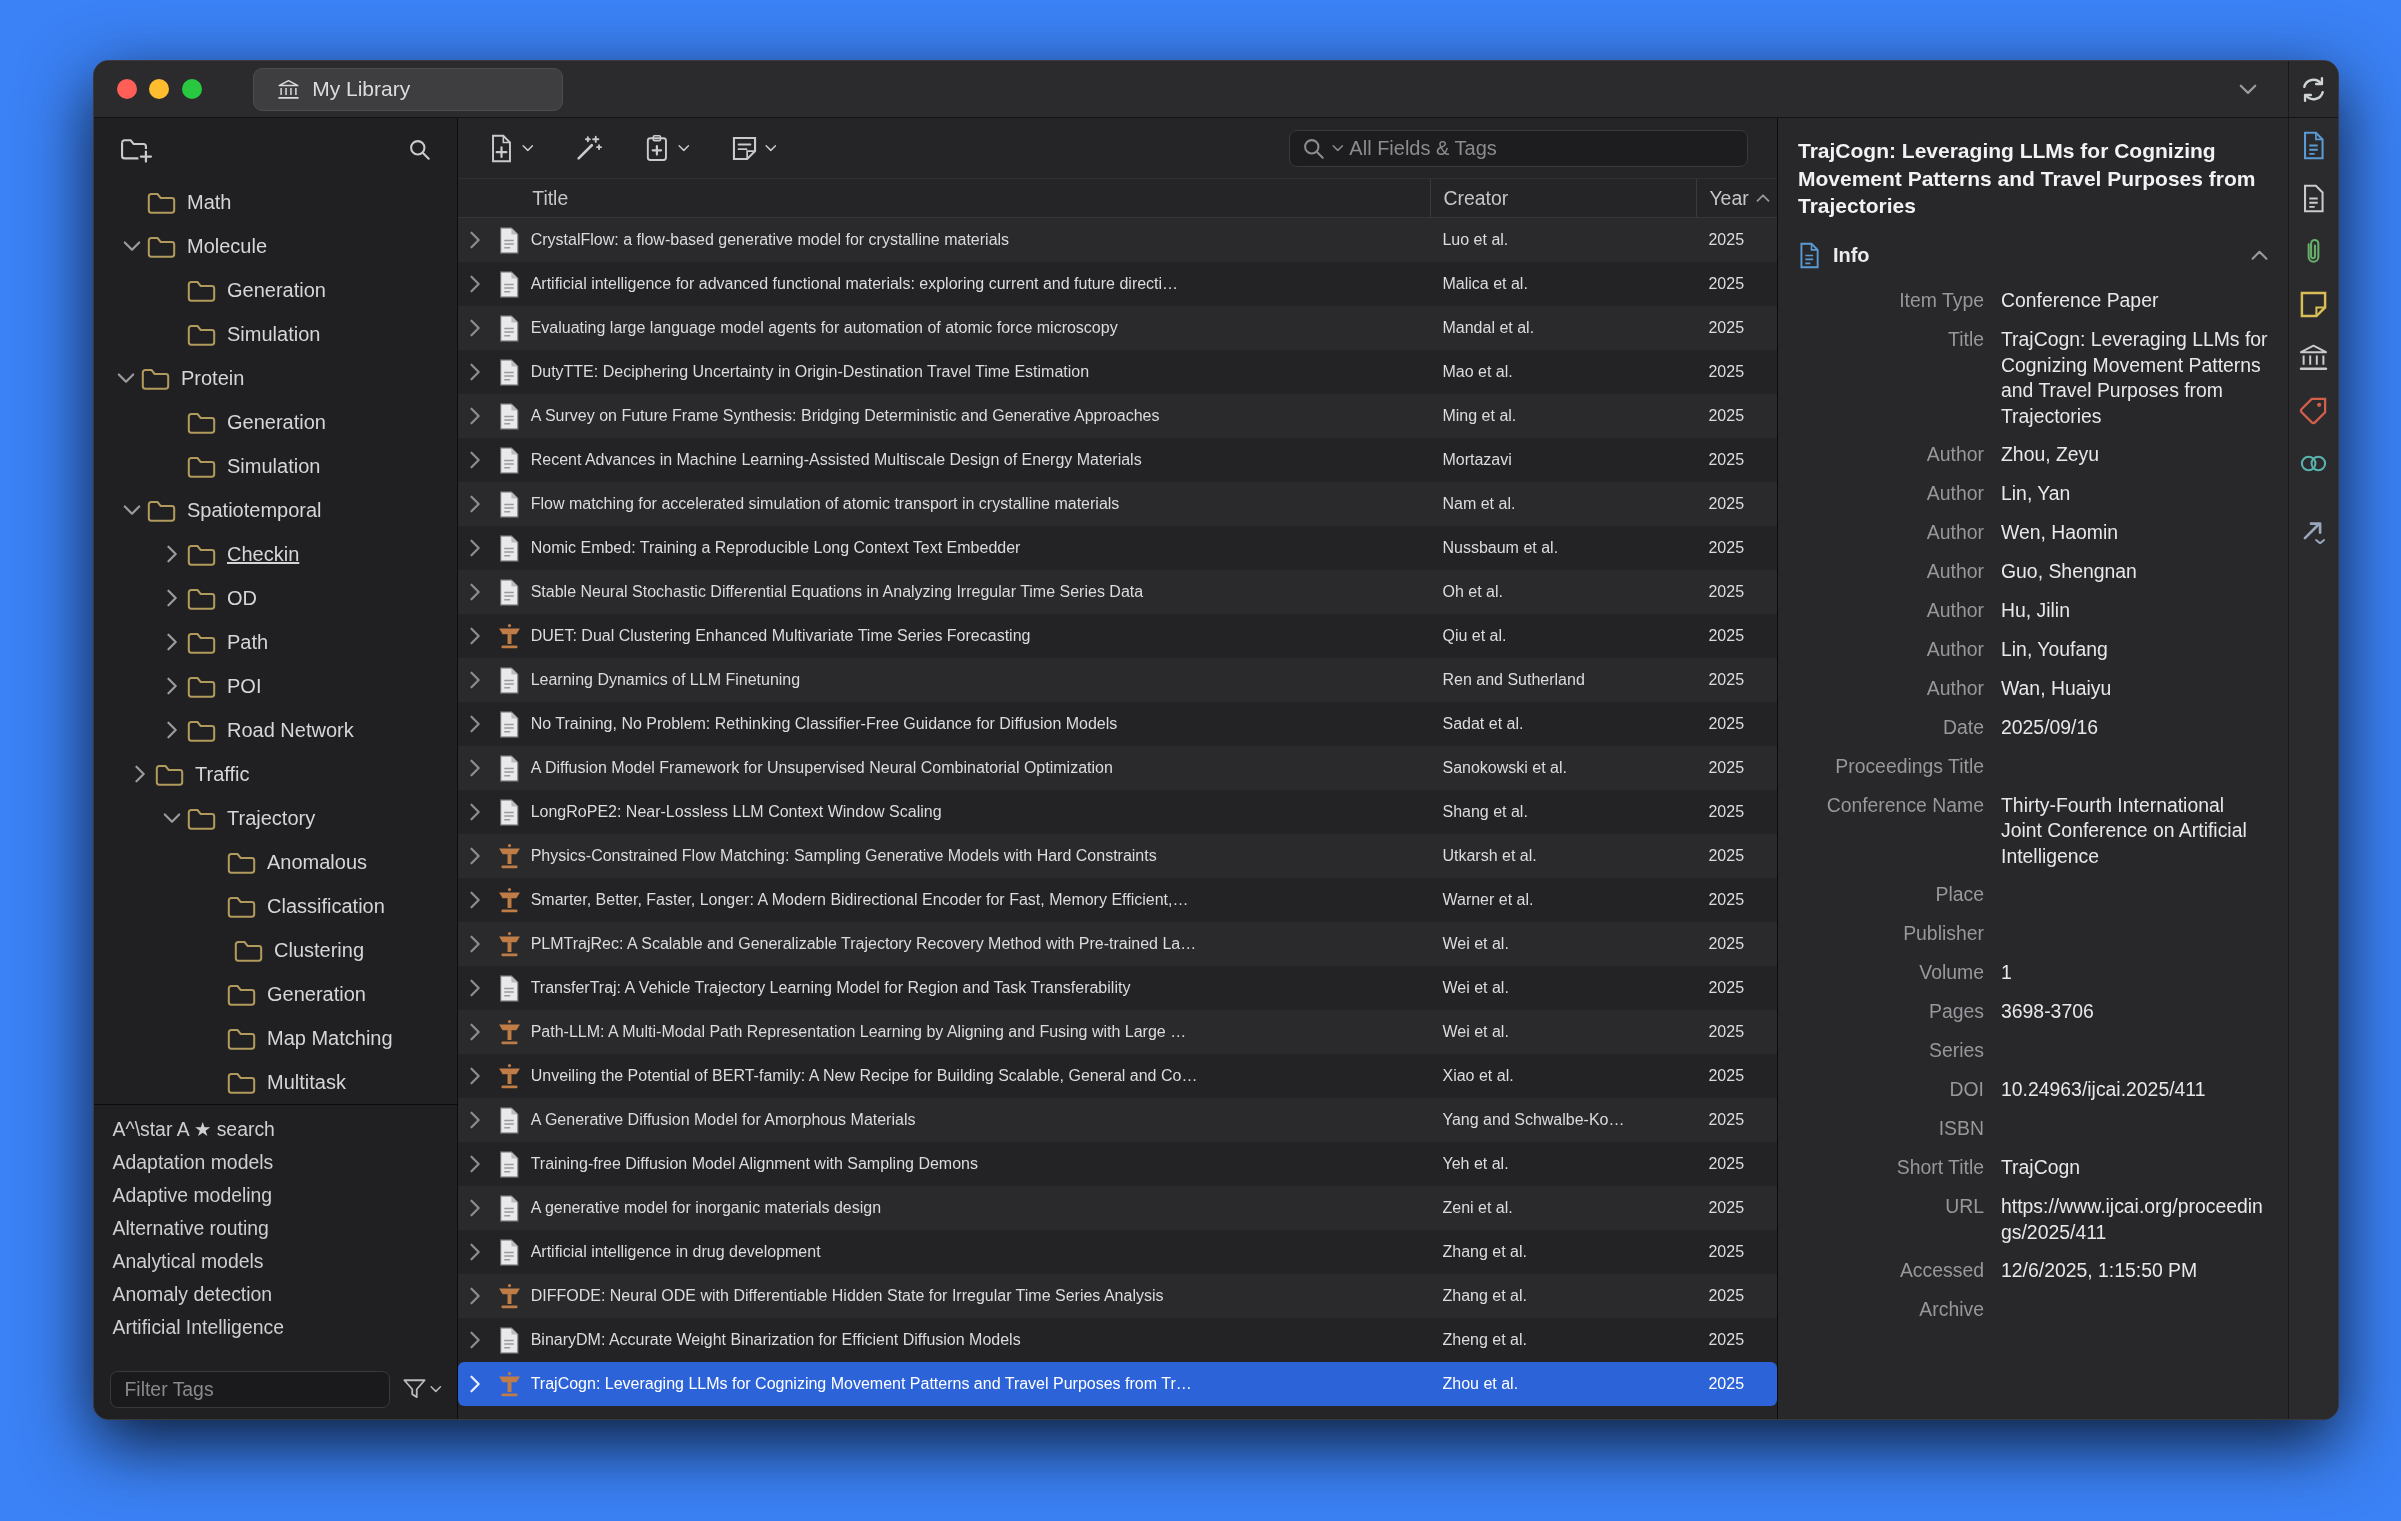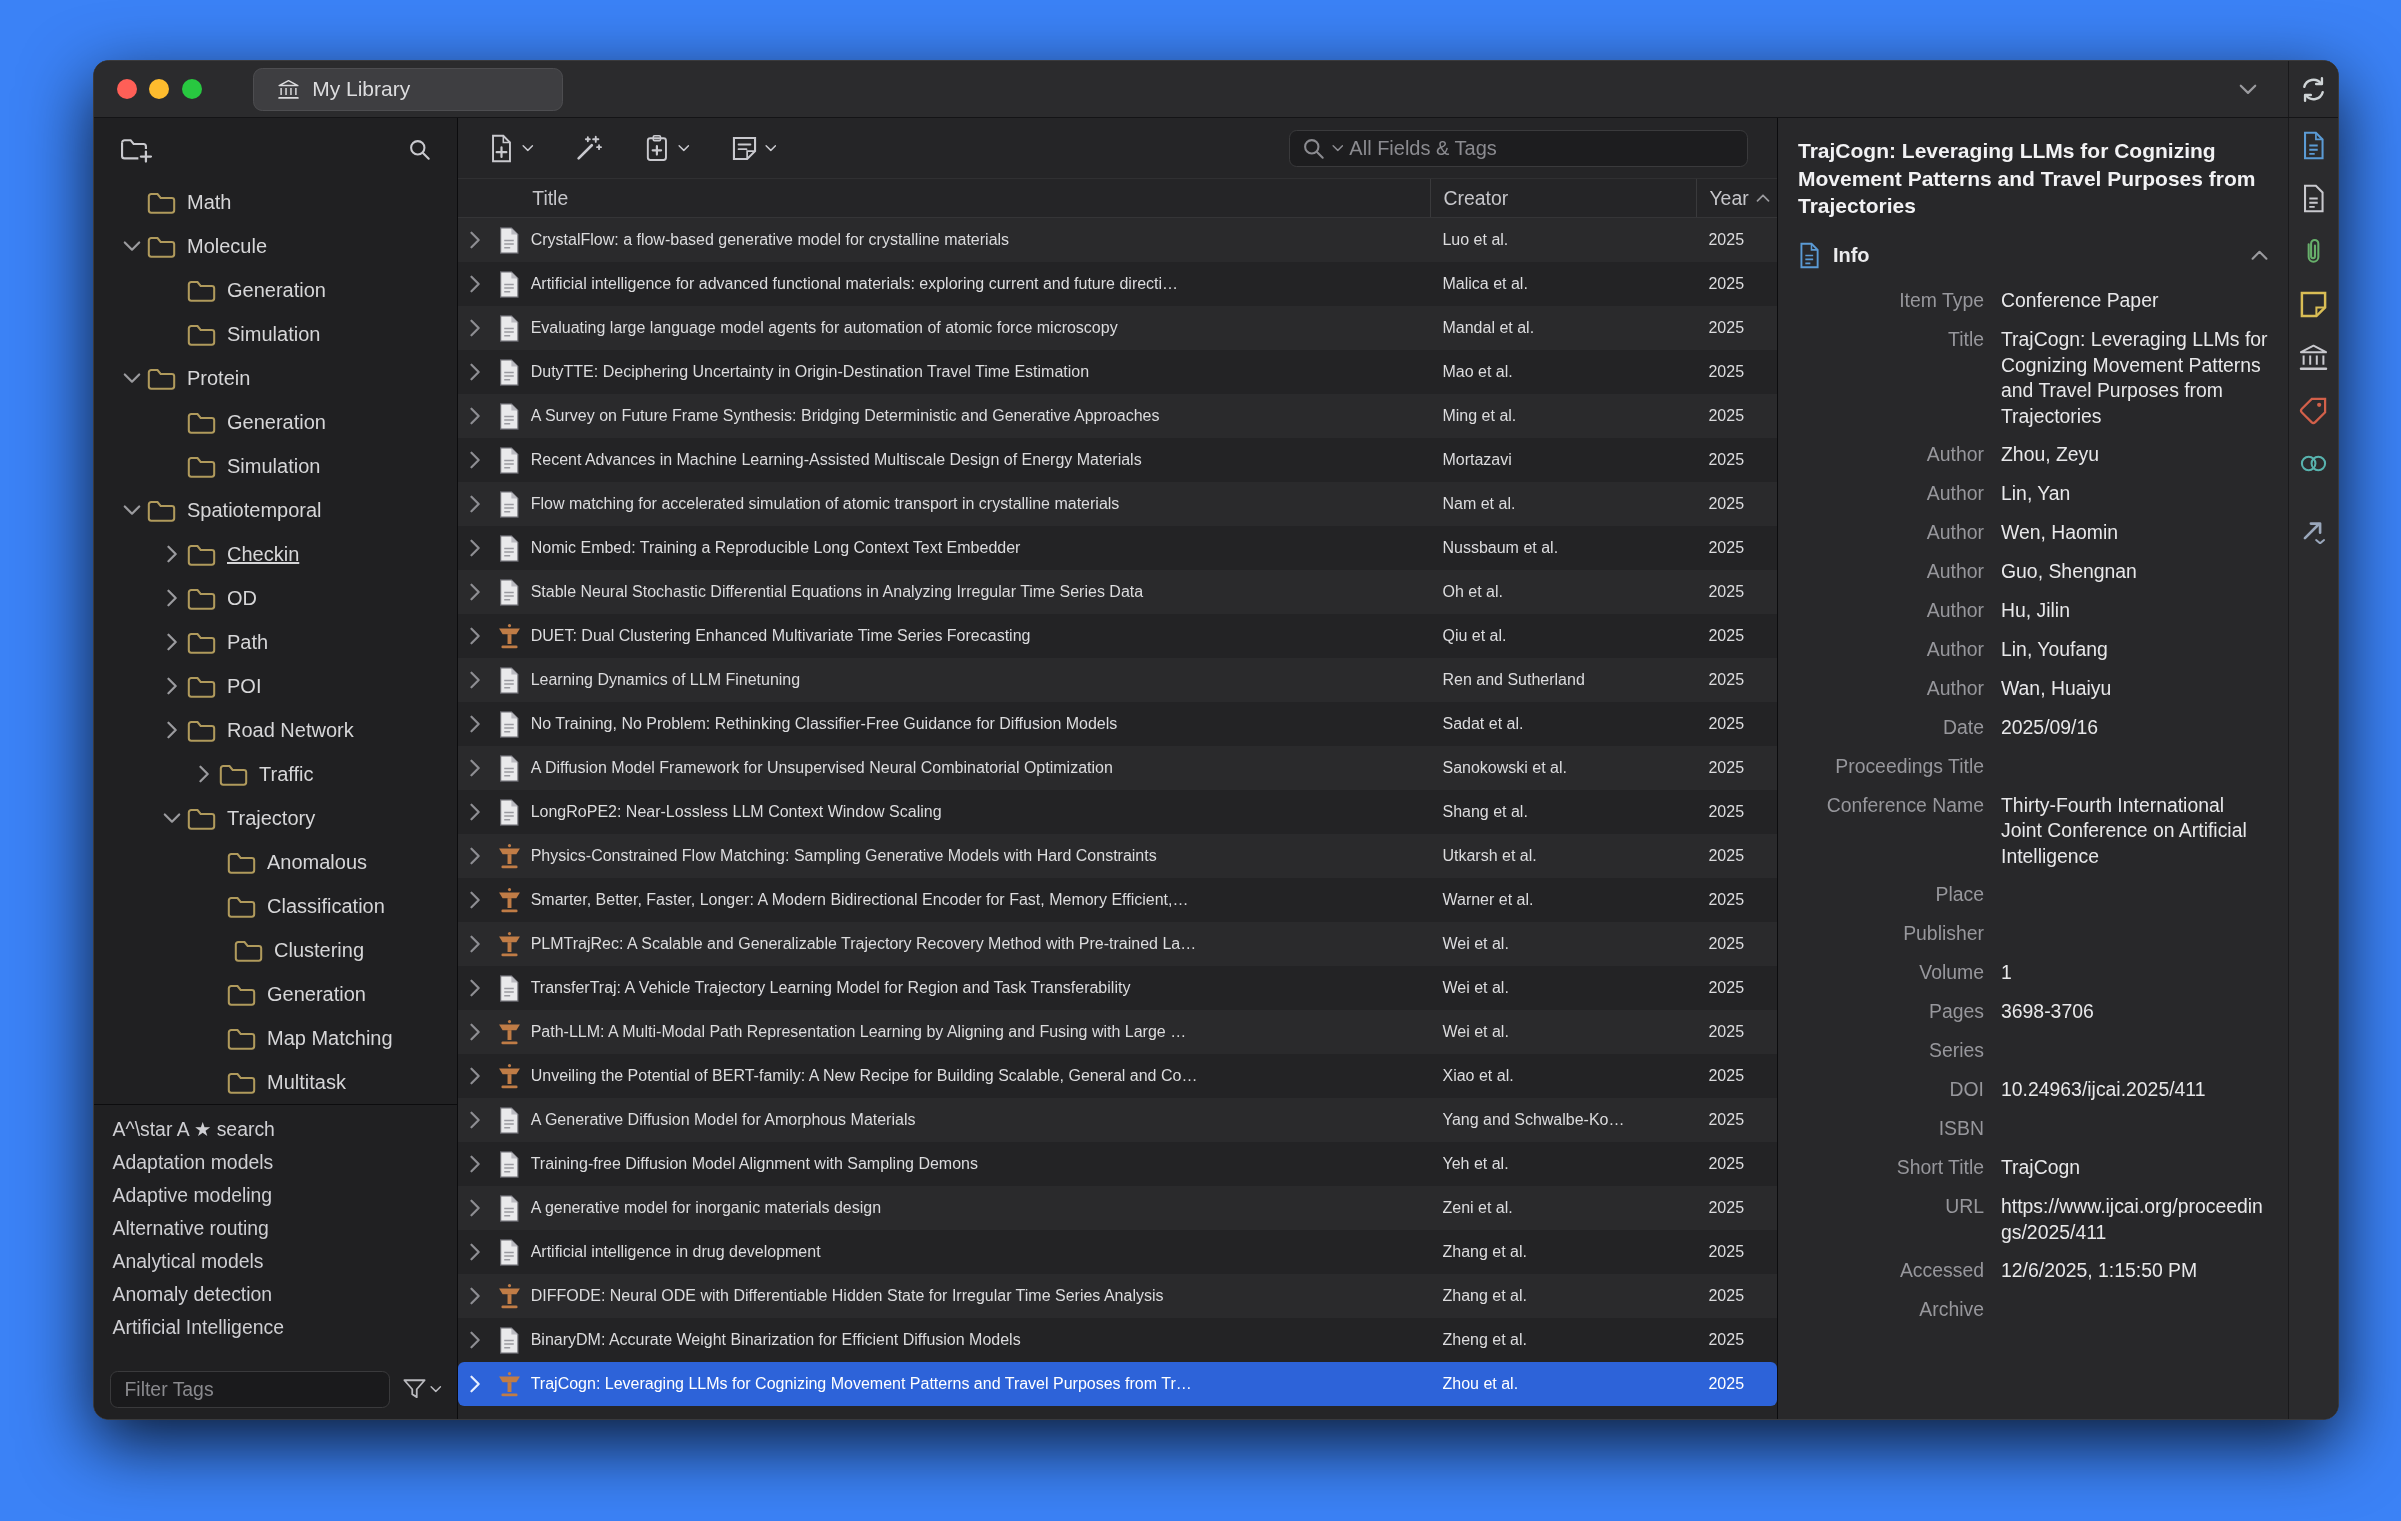--- a/index.html
+++ b/index.html
@@ -288,62 +288,62 @@
             </div>
             <div class="titem" style="padding-left: 62px;">
               <span class="tchev"></span>
               <span class="fwrap">
                 <svg class="ic ic-folder" viewBox="0 0 38 32" width="29" height="25">
                   <use href="#s-folder"></use>
                 </svg>
               </span>
               <span>Simulation</span>
             </div>
+            <div class="titem" style="padding-left: 16px;">
+              <span class="tchev">
+                <svg class="ic ic-chevd" viewBox="0 0 23 15" width="18" height="11.6">
+                  <use href="#s-chev-d"></use>
+                </svg>
+              </span>
+              <span class="fwrap">
+                <svg class="ic ic-folder" viewBox="0 0 38 32" width="29" height="25">
+                  <use href="#s-folder"></use>
+                </svg>
+              </span>
+              <span>Protein</span>
+            </div>
+            <div class="titem" style="padding-left: 62px;">
+              <span class="tchev"></span>
+              <span class="fwrap">
+                <svg class="ic ic-folder" viewBox="0 0 38 32" width="29" height="25">
+                  <use href="#s-folder"></use>
+                </svg>
+              </span>
+              <span>Generation</span>
+            </div>
+            <div class="titem" style="padding-left: 62px;">
+              <span class="tchev"></span>
+              <span class="fwrap">
+                <svg class="ic ic-folder" viewBox="0 0 38 32" width="29" height="25">
+                  <use href="#s-folder"></use>
+                </svg>
+              </span>
+              <span>Simulation</span>
+            </div>
             <div class="titem" style="padding-left: 22px;">
               <span class="tchev">
                 <svg class="ic ic-chevd" viewBox="0 0 23 15" width="18" height="11.6">
                   <use href="#s-chev-d"></use>
                 </svg>
               </span>
               <span class="fwrap">
                 <svg class="ic ic-folder" viewBox="0 0 38 32" width="29" height="25">
                   <use href="#s-folder"></use>
                 </svg>
               </span>
-              <span>Protein</span>
-            </div>
-            <div class="titem" style="padding-left: 62px;">
-              <span class="tchev"></span>
-              <span class="fwrap">
-                <svg class="ic ic-folder" viewBox="0 0 38 32" width="29" height="25">
-                  <use href="#s-folder"></use>
-                </svg>
-              </span>
-              <span>Generation</span>
-            </div>
-            <div class="titem" style="padding-left: 62px;">
-              <span class="tchev"></span>
-              <span class="fwrap">
-                <svg class="ic ic-folder" viewBox="0 0 38 32" width="29" height="25">
-                  <use href="#s-folder"></use>
-                </svg>
-              </span>
-              <span>Simulation</span>
-            </div>
-            <div class="titem" style="padding-left: 22px;">
-              <span class="tchev">
-                <svg class="ic ic-chevd" viewBox="0 0 23 15" width="18" height="11.6">
-                  <use href="#s-chev-d"></use>
-                </svg>
-              </span>
-              <span class="fwrap">
-                <svg class="ic ic-folder" viewBox="0 0 38 32" width="29" height="25">
-                  <use href="#s-folder"></use>
-                </svg>
-              </span>
               <span>Spatiotemporal</span>
             </div>
             <div class="titem" style="padding-left: 62px; text-decoration: underline;">
               <span class="tchev">
                 <svg class="ic ic-chevr" viewBox="0 0 15 23" width="11.6" height="18">
                   <use href="#s-chev-r"></use>
                 </svg>
               </span>
               <span class="fwrap">
                 <svg class="ic ic-folder" viewBox="0 0 38 32" width="29" height="25">
@@ -397,21 +397,21 @@
                   <use href="#s-chev-r"></use>
                 </svg>
               </span>
               <span class="fwrap">
                 <svg class="ic ic-folder" viewBox="0 0 38 32" width="29" height="25">
                   <use href="#s-folder"></use>
                 </svg>
               </span>
               <span>Road Network</span>
             </div>
-            <div class="titem" style="padding-left: 94px;">
+            <div class="titem" style="padding-left: 30px;">
               <span class="tchev">
                 <svg class="ic ic-chevr" viewBox="0 0 15 23" width="11.6" height="18">
                   <use href="#s-chev-r"></use>
                 </svg>
               </span>
               <span class="fwrap">
                 <svg class="ic ic-folder" viewBox="0 0 38 32" width="29" height="25">
                   <use href="#s-folder"></use>
                 </svg>
               </span>

